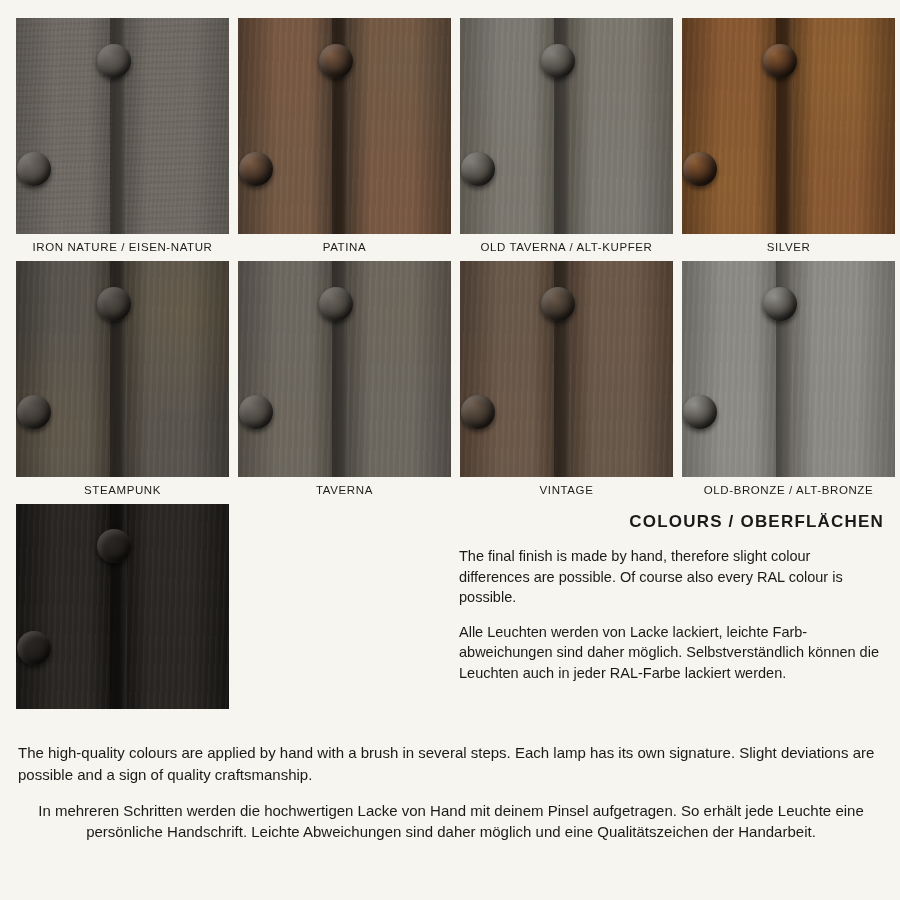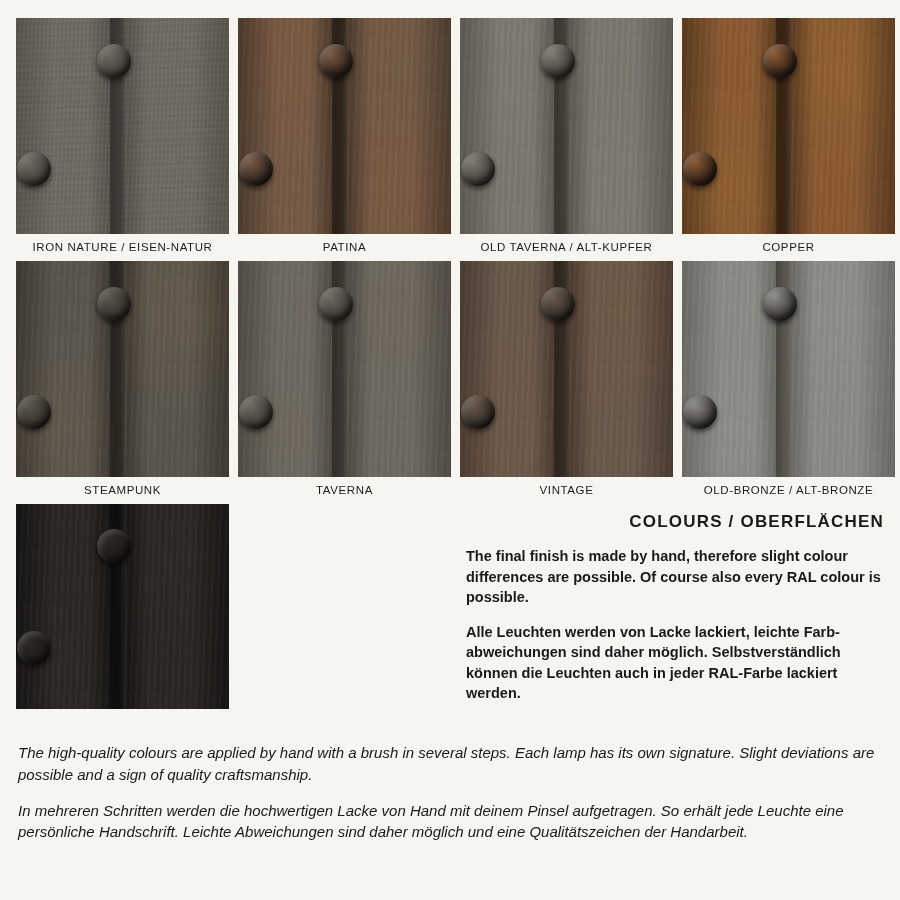--- a/index.html
+++ b/index.html
@@ -96,41 +96,40 @@
     width: 432px;
   }
   .info h2 {
     margin: 0 0 14px 0;
     font-size: 17px;
     letter-spacing: 1.2px;
     font-weight: bold;
     text-align: right;
   }
   .info p {
-    margin: 0 0 14px 14px;
+    margin: 0 0 14px 7px;
     font-size: 14.5px;
     line-height: 1.42;
-    font-weight: bold;
   }
 
   
   .bottom {
     position: absolute;
     left: 18px;
     right: 16px;
     top: 742px;
-    font-style: italic;
   }
   .bottom p {
     margin: 0 0 14px 0;
     font-size: 15px;
     line-height: 1.45;
   }
   .bottom p.de {
     margin-bottom: 4px;
+    text-align: center;
   }
 </style>
 </head>
 <body>
 
 <div class="page">
 
   <div class="grid">
 
     <div class="cell">
@@ -171,21 +170,21 @@
 
     <div class="cell">
       <div class="swatch" id="sw3" style="background: linear-gradient(90deg, rgb(91, 58, 32) 0%, rgb(138, 90, 51) 18%, rgb(138, 90, 51) 34%, rgb(91, 58, 32) 44%, rgb(58, 37, 20) 48%, rgb(91, 58, 32) 52%, rgb(138, 90, 51) 62%, rgb(138, 90, 51) 82%, rgb(91, 58, 32) 100%);">
         <div class="plate">
             <div class="grain" style="background-image: repeating-linear-gradient(92deg, rgba(255, 255, 255, 0.06) 0px, rgba(255, 255, 255, 0.05) 1px, rgba(0, 0, 0, 0.07) 3px, rgba(0, 0, 0, 0.05) 6px), radial-gradient(at 78% 22%, rgba(201, 162, 39, 0.2) 0%, transparent 48%), radial-gradient(at 20% 78%, rgba(201, 162, 39, 0.15) 0%, transparent 45%);"></div>
             <div class="seam" style="background: linear-gradient(90deg, rgba(0, 0, 0, 0.35), rgb(58, 37, 20) 45%, rgb(58, 37, 20) 55%, rgba(255, 255, 255, 0.06));"></div>
             <div class="rivet top" style="background: radial-gradient(circle at 34% 30%, rgb(138, 90, 51) 0%, rgb(64, 41, 26) 55%, rgb(12, 10, 9) 100%);"></div>
             <div class="rivet bottom" style="background: radial-gradient(circle at 34% 30%, rgb(138, 90, 51) 0%, rgb(64, 41, 26) 55%, rgb(12, 10, 9) 100%);"></div>
           </div>
       </div>
-      <div class="caption">COPPER</div>
+      <div class="caption">SILVER</div>
     </div>
 
     <div class="cell">
       <div class="swatch" id="sw5" style="background: linear-gradient(90deg, rgb(60, 57, 51) 0%, rgb(90, 86, 79) 18%, rgb(90, 86, 79) 34%, rgb(60, 57, 51) 44%, rgb(42, 39, 35) 48%, rgb(60, 57, 51) 52%, rgb(90, 86, 79) 62%, rgb(90, 86, 79) 82%, rgb(60, 57, 51) 100%);">
         <div class="plate">
             <div class="grain" style="background-image: repeating-linear-gradient(92deg, rgba(255, 255, 255, 0.06) 0px, rgba(255, 255, 255, 0.05) 1px, rgba(0, 0, 0, 0.07) 3px, rgba(0, 0, 0, 0.05) 6px), radial-gradient(at 78% 22%, rgba(217, 142, 43, 0.2) 0%, transparent 48%), radial-gradient(at 20% 78%, rgba(217, 142, 43, 0.15) 0%, transparent 45%);"></div>
             <div class="seam" style="background: linear-gradient(90deg, rgba(0, 0, 0, 0.35), rgb(42, 39, 35) 45%, rgb(42, 39, 35) 55%, rgba(255, 255, 255, 0.06));"></div>
             <div class="rivet top" style="background: radial-gradient(circle at 34% 30%, rgb(90, 86, 79) 0%, rgb(58, 54, 48) 55%, rgb(12, 10, 9) 100%);"></div>
             <div class="rivet bottom" style="background: radial-gradient(circle at 34% 30%, rgb(90, 86, 79) 0%, rgb(58, 54, 48) 55%, rgb(12, 10, 9) 100%);"></div>
             <div class="speckle" id="speckle5" style="opacity: 0.85;"></div>

